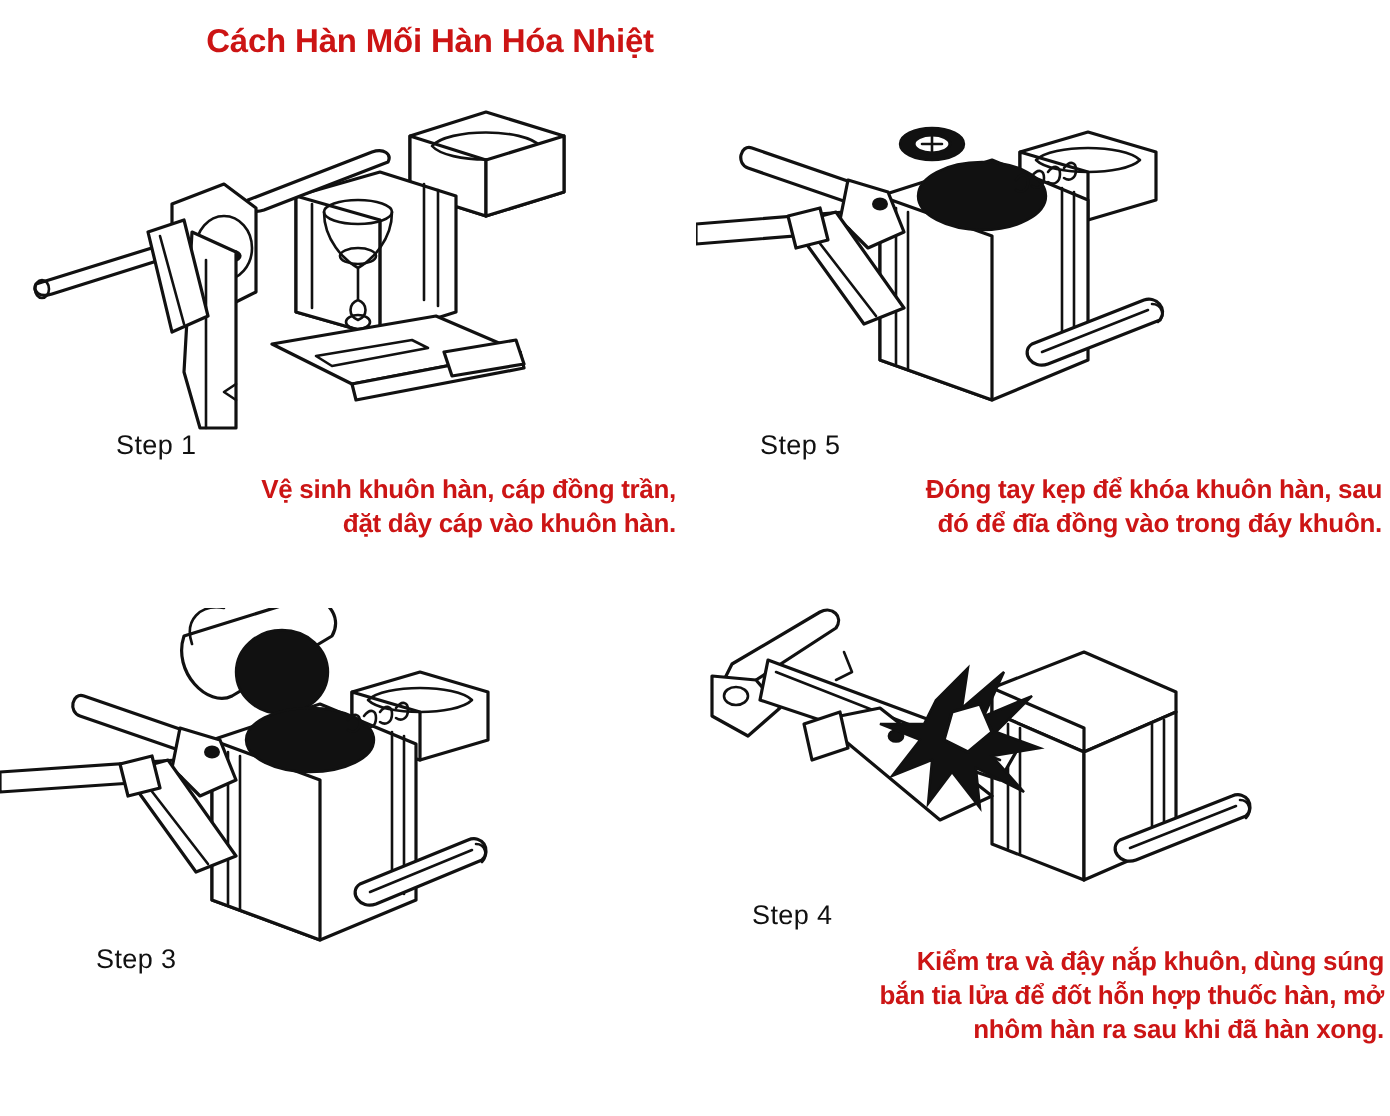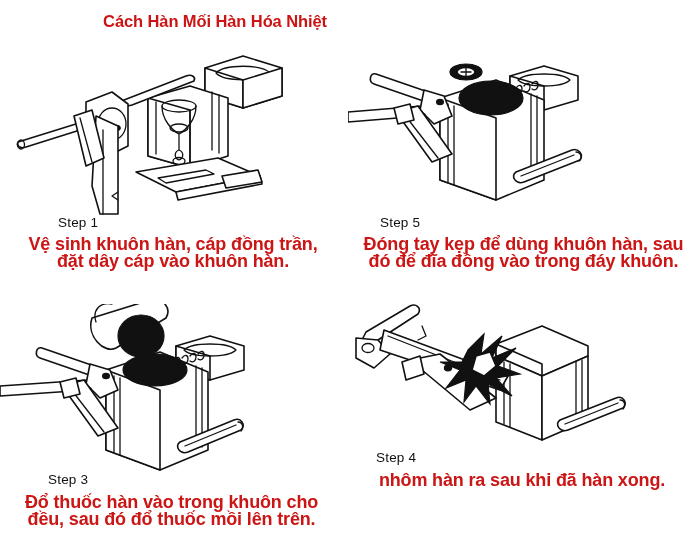--- a/index.html
+++ b/index.html
@@ -59,25 +59,25 @@
   .step-label {
     position: absolute;
     font-size: 13.5px;
     font-weight: normal;
     color: #111111;
     letter-spacing: 0.2px;
     white-space: nowrap;
   }
   .caption {
     position: absolute;
-    font-size: 18px;
+    font-size: 13px;
     font-weight: bold;
     color: #cc1515;
     line-height: 17px;
-    text-align: center;
+    text-align: right;
     letter-spacing: -0.15px;
   }
 
   
   .p1 .step-label { left: 58px;  top: 169px; }
   .p1 .caption    { left: 8px;   top: 190px; width: 330px; }
 
   .p2 .step-label { left: 32px;  top: 169px; }
   .p2 .caption    { left: 8px;   top: 190px; width: 335px; }
 
@@ -224,21 +224,21 @@
           <ellipse class="solid-dark" cx="92" cy="56" rx="3.4" ry="2.6"></ellipse>
           <ellipse class="solid-dark" cx="74" cy="70" rx="3.4" ry="2.6"></ellipse>
           <polygon class="la" points="48,66 70,60 104,108 84,116"></polygon>
           <line class="la-thin" x1="56" y1="68" x2="90" y2="112"></line>
           <polygon class="la" points="46,62 62,58 66,74 50,78"></polygon>
         </g>
       </svg>
     </div>
     <div class="step-label">Step  5</div>
     <div class="caption">
-      <div>Đóng tay kẹp để dùng khuôn hàn, sau</div>
+      <div>Đóng tay kẹp để khóa khuôn hàn, sau</div>
       <div>đó để đĩa đồng vào trong đáy khuôn.</div>
     </div>
   </div>
 
   <div class="panel p3">
     <div class="figure">
       <svg width="347" height="170" viewBox="0 0 347 170" xmlns="http://www.w3.org/2000/svg">
 
         <g>
           <path class="la" d="M92,14 L150,-4 C162,-8 172,4 166,14 L116,44 C104,50 86,32 92,14 Z"></path>
@@ -291,24 +291,20 @@
           <polygon class="la" points="90,60 110,66 118,86 100,94 86,80"></polygon>
           <ellipse class="solid-dark" cx="106" cy="72" rx="3.4" ry="2.6"></ellipse>
           <ellipse class="solid-dark" cx="88" cy="86" rx="3.4" ry="2.6"></ellipse>
           <polygon class="la" points="62,82 84,76 118,124 98,132"></polygon>
           <line class="la-thin" x1="70" y1="84" x2="104" y2="128"></line>
           <polygon class="la" points="60,78 76,74 80,90 64,94"></polygon>
         </g>
       </svg>
     </div>
     <div class="step-label">Step  3</div>
-    <div class="caption">
-      <div>Đổ thuốc hàn vào trong khuôn cho</div>
-      <div>đều, sau đó đổ thuốc mồi lên trên.</div>
-    </div>
   </div>
 
   <div class="panel p4">
     <div class="figure">
       <svg width="347" height="170" viewBox="0 0 347 170" xmlns="http://www.w3.org/2000/svg">
 
         <g>
           <polygon class="la" points="148,52 194,34 240,54 240,64 194,84 148,64"></polygon>
           <polygon class="la" points="148,52 194,72 194,84 148,64"></polygon>
           <polygon class="la" points="148,64 194,84 194,148 148,130"></polygon>
@@ -340,17 +336,19 @@
         <g>
           <polygon class="solid-dark" points="120,58 136,42 133,62 154,44 144,66 168,56 150,74
                                               172,82 148,86 164,104 140,92 142,112 128,94
                                               116,110 118,88 98,96 112,78 92,70 114,70"></polygon>
           <polygon class="la" points="128,64 142,60 148,74 136,84 124,78"></polygon>
         </g>
       </svg>
     </div>
     <div class="step-label">Step  4</div>
     <div class="caption">
+      <div>Kiểm tra và đậy nắp khuôn, dùng súng</div>
+      <div>bắn tia lửa để đốt hỗn hợp thuốc hàn, mở</div>
       <div>nhôm hàn ra sau khi đã hàn xong.</div>
     </div>
   </div>
 
 </div>
 
 </body></html>

